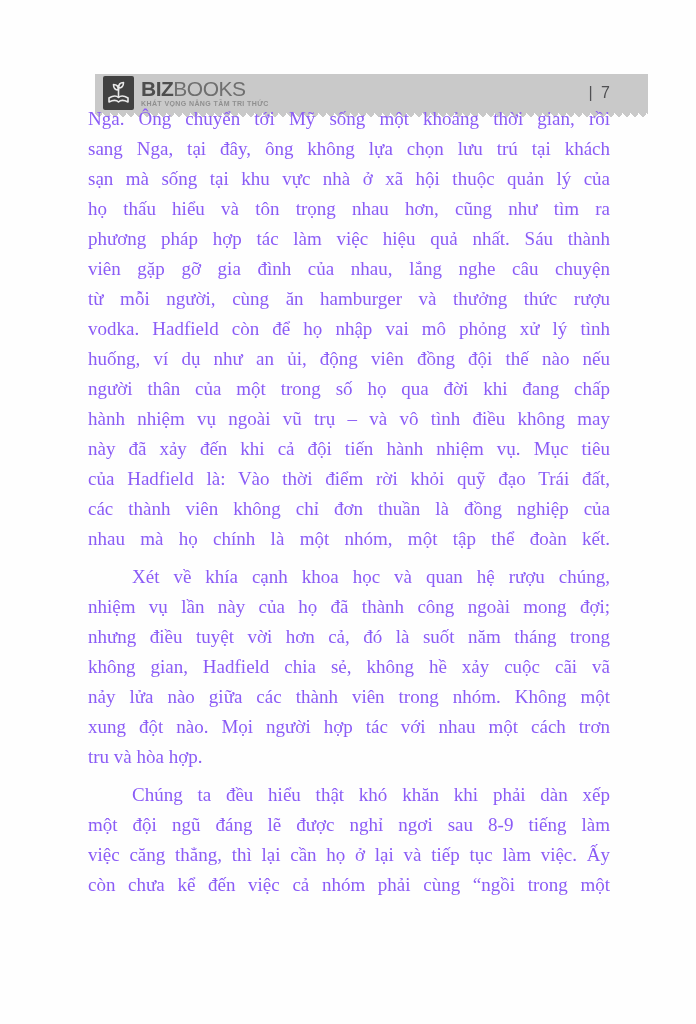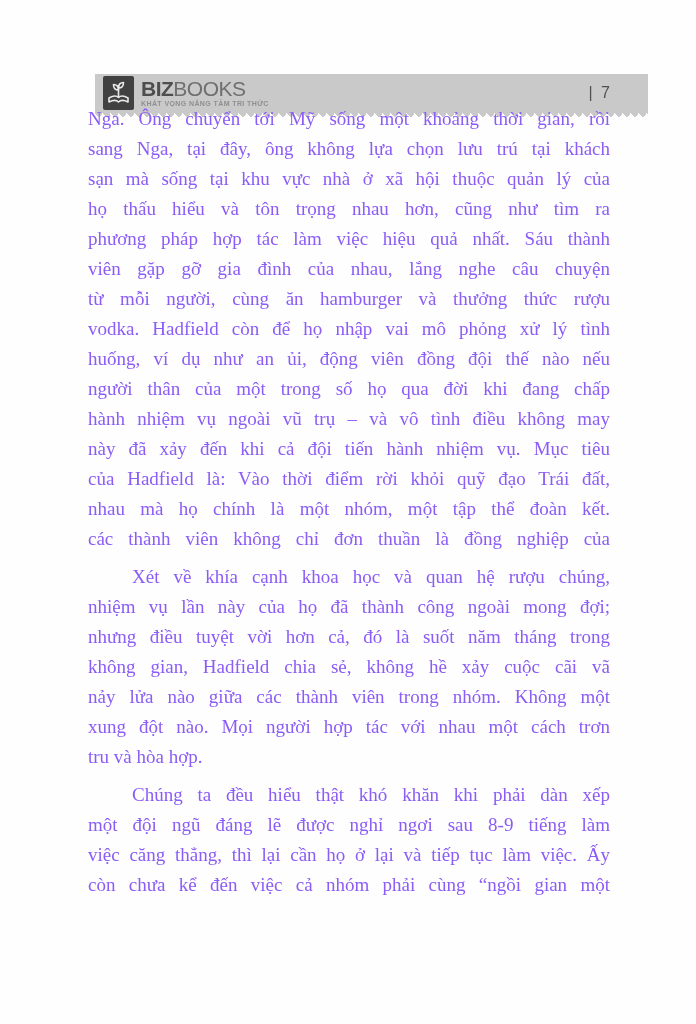--- a/index.html
+++ b/index.html
@@ -113,33 +113,33 @@
       <div class="line">họ thấu hiểu và tôn trọng nhau hơn, cũng như tìm ra</div>
       <div class="line">phương pháp hợp tác làm việc hiệu quả nhất. Sáu thành</div>
       <div class="line">viên gặp gỡ gia đình của nhau, lắng nghe câu chuyện</div>
       <div class="line">từ mỗi người, cùng ăn hamburger và thưởng thức rượu</div>
       <div class="line">vodka. Hadfield còn để họ nhập vai mô phỏng xử lý tình</div>
       <div class="line">huống, ví dụ như an ủi, động viên đồng đội thế nào nếu</div>
       <div class="line">người thân của một trong số họ qua đời khi đang chấp</div>
       <div class="line">hành nhiệm vụ ngoài vũ trụ – và vô tình điều không may</div>
       <div class="line">này đã xảy đến khi cả đội tiến hành nhiệm vụ. Mục tiêu</div>
       <div class="line">của Hadfield là: Vào thời điểm rời khỏi quỹ đạo Trái đất,</div>
+      <div class="line">các thành viên không chỉ đơn thuần là đồng nghiệp của</div>
       <div class="line">nhau mà họ chính là một nhóm, một tập thể đoàn kết.</div>
-      <div class="line">các thành viên không chỉ đơn thuần là đồng nghiệp của</div>
     </div>
     <div class="para">
       <div class="line indent">Xét về khía cạnh khoa học và quan hệ rượu chúng,</div>
       <div class="line">nhiệm vụ lần này của họ đã thành công ngoài mong đợi;</div>
       <div class="line">nhưng điều tuyệt vời hơn cả, đó là suốt năm tháng trong</div>
       <div class="line">không gian, Hadfield chia sẻ, không hề xảy cuộc cãi vã</div>
       <div class="line">nảy lửa nào giữa các thành viên trong nhóm. Không một</div>
       <div class="line">xung đột nào. Mọi người hợp tác với nhau một cách trơn</div>
       <div class="line end">tru và hòa hợp.</div>
     </div>
     <div class="para">
       <div class="line indent">Chúng ta đều hiểu thật khó khăn khi phải dàn xếp</div>
       <div class="line">một đội ngũ đáng lẽ được nghỉ ngơi sau 8-9 tiếng làm</div>
       <div class="line">việc căng thẳng, thì lại cần họ ở lại và tiếp tục làm việc. Ấy</div>
-      <div class="line">còn chưa kể đến việc cả nhóm phải cùng “ngồi gian một</div>
+      <div class="line">còn chưa kể đến việc cả nhóm phải cùng “ngồi trong một</div>
     </div>
   </main>
 
 </div>
 
 </body></html>

